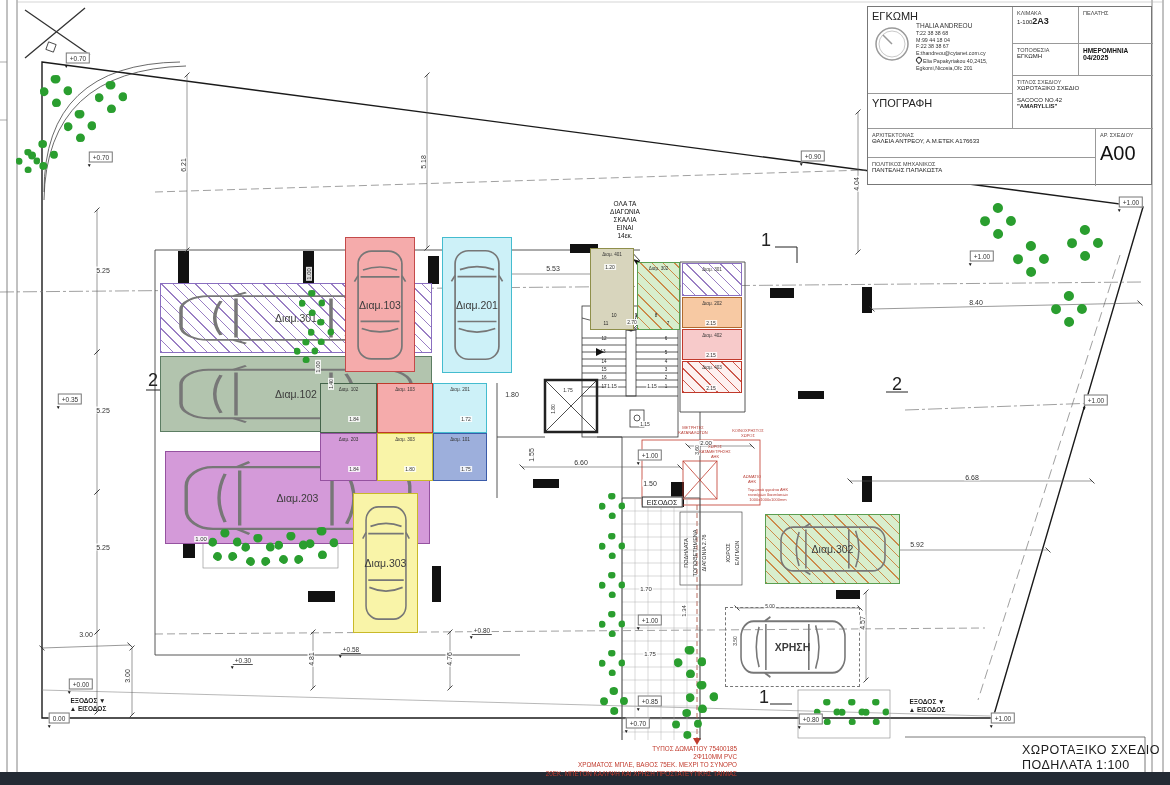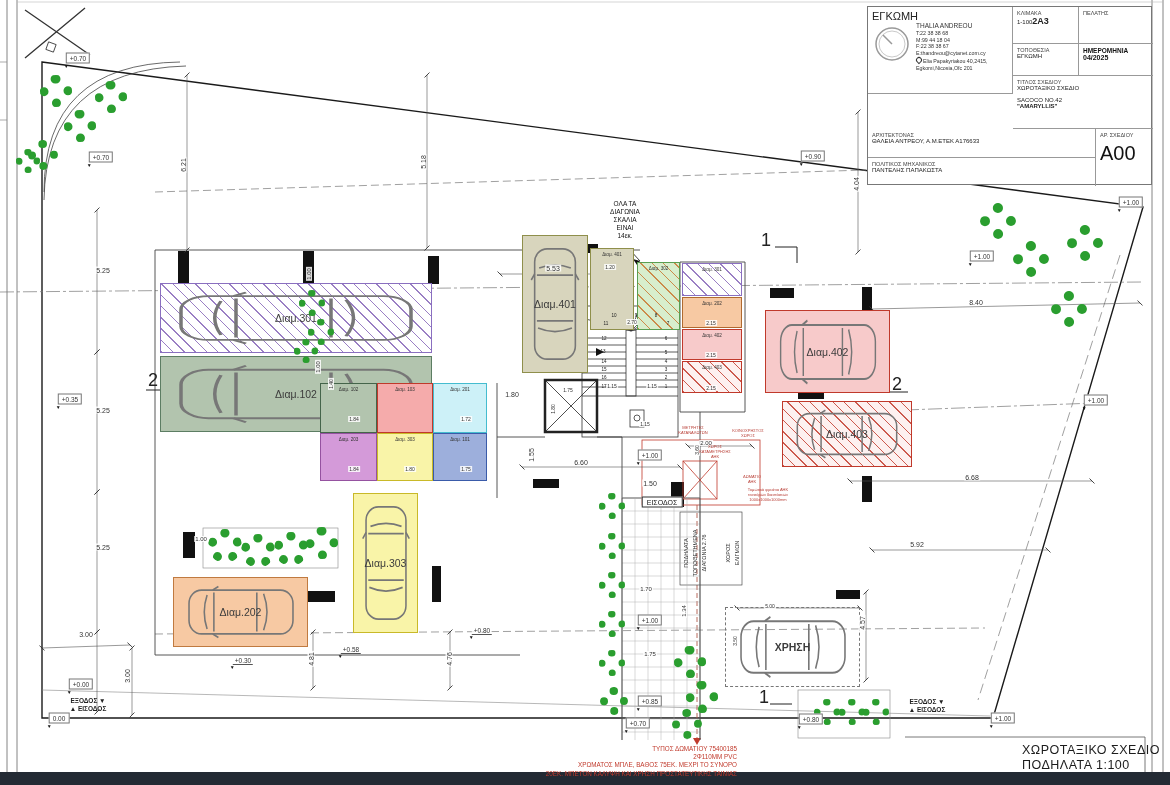--- a/index.html
+++ b/index.html
@@ -222,78 +222,80 @@
         <div style="position: absolute; left: 50%; top: 50%; transform: translate(-50%, -50%);">
           <svg width="250" height="62" viewBox="0 0 100 46" preserveAspectRatio="none">
             <g fill="none" stroke="#777" stroke-width="1.4">
               <rect x="4" y="5" width="92" height="36" rx="11"></rect>
               <path d="M26,7 L26,39 M64,7 L64,39 M70,8 Q76,23 70,38 M20,9 Q15,23 20,37 M25,5 l5,-3 M25,41 l5,3"></path>
             </g>
           </svg>
         </div>
         <span class="lbl">Διαμ.102</span>
       </div>
-      <div class="park" style="left: 173px; top: 577px; width: 135px; height: 70px; border-color: rgb(192, 122, 64); z-index: 2; background: rgb(247, 201, 163);">
-        <div style="position: absolute; left: 50%; top: 50%; transform: translate(-50%, -50%);">
-          <svg width="113" height="56" viewBox="0 0 100 46" preserveAspectRatio="none">
+      <div class="park" style="left: 165px; top: 451px; width: 265px; height: 93px; border-color: rgb(149, 82, 160); z-index: 2; background: rgb(212, 154, 217);">
+        <div style="position: absolute; left: 50%; top: 50%; transform: translate(-50%, -50%);">
+          <svg width="243" height="79" viewBox="0 0 100 46" preserveAspectRatio="none">
             <g fill="none" stroke="#777" stroke-width="1.4">
               <rect x="4" y="5" width="92" height="36" rx="11"></rect>
               <path d="M26,7 L26,39 M64,7 L64,39 M70,8 Q76,23 70,38 M20,9 Q15,23 20,37 M25,5 l5,-3 M25,41 l5,3"></path>
             </g>
           </svg>
         </div>
-        <span class="lbl">Διαμ.202</span>
-      </div>
-      <div class="park" style="left: 522px; top: 235px; width: 66px; height: 138px; border-color: rgb(143, 143, 75); z-index: 2; background: rgb(216, 213, 189);">
-        <div style="position: absolute; left: 50%; top: 50%; transform: translate(-50%, -50%);">
-          <svg width="52" height="120" viewBox="0 0 46 100" preserveAspectRatio="none">
+        <span class="lbl">Διαμ.203</span>
+      </div>
+      <div class="park" style="left: 345px; top: 237px; width: 70px; height: 135px; border-color: rgb(196, 74, 74); z-index: 2; background: rgb(245, 171, 171);">
+        <div style="position: absolute; left: 50%; top: 50%; transform: translate(-50%, -50%);">
+          <svg width="56" height="117" viewBox="0 0 46 100" preserveAspectRatio="none">
             <g transform="translate(46,0) rotate(90)">
               <g fill="none" stroke="#777" stroke-width="1.4">
                 <rect x="4" y="5" width="92" height="36" rx="11"></rect>
                 <path d="M26,7 L26,39 M64,7 L64,39 M70,8 Q76,23 70,38 M20,9 Q15,23 20,37 M25,5 l5,-3 M25,41 l5,3"></path>
               </g>
             </g>
           </svg>
         </div>
-        <span class="lbl">Διαμ.401</span>
+        <span class="lbl">Διαμ.103</span>
+      </div>
+      <div class="park" style="left: 442px; top: 237px; width: 70px; height: 136px; border-color: rgb(68, 188, 207); z-index: 2; background: rgb(205, 241, 248);">
+        <div style="position: absolute; left: 50%; top: 50%; transform: translate(-50%, -50%);">
+          <svg width="56" height="118" viewBox="0 0 46 100" preserveAspectRatio="none">
+            <g transform="translate(46,0) rotate(90)">
+              <g fill="none" stroke="#777" stroke-width="1.4">
+                <rect x="4" y="5" width="92" height="36" rx="11"></rect>
+                <path d="M26,7 L26,39 M64,7 L64,39 M70,8 Q76,23 70,38 M20,9 Q15,23 20,37 M25,5 l5,-3 M25,41 l5,3"></path>
+              </g>
+            </g>
+          </svg>
+        </div>
+        <span class="lbl">Διαμ.201</span>
       </div>
       <div class="park" style="left: 353px; top: 493px; width: 65px; height: 140px; border-color: rgb(201, 185, 40); z-index: 2; background: rgb(249, 244, 168);">
         <div style="position: absolute; left: 50%; top: 50%; transform: translate(-50%, -50%);">
           <svg width="51" height="122" viewBox="0 0 46 100" preserveAspectRatio="none">
             <g transform="translate(46,0) rotate(90)">
               <g fill="none" stroke="#777" stroke-width="1.4">
                 <rect x="4" y="5" width="92" height="36" rx="11"></rect>
                 <path d="M26,7 L26,39 M64,7 L64,39 M70,8 Q76,23 70,38 M20,9 Q15,23 20,37 M25,5 l5,-3 M25,41 l5,3"></path>
               </g>
             </g>
           </svg>
         </div>
         <span class="lbl">Διαμ.303</span>
       </div>
-      <div class="park" style="left: 765px; top: 310px; width: 125px; height: 83px; border-color: rgb(192, 57, 43); z-index: 2; background: rgb(247, 202, 202);">
-        <div style="position: absolute; left: 50%; top: 50%; transform: translate(-50%, -50%);">
-          <svg width="103" height="69" viewBox="0 0 100 46" preserveAspectRatio="none">
+      <div class="park" style="left: 765px; top: 514px; width: 135px; height: 70px; border-color: rgb(90, 158, 82); z-index: 2; background: repeating-linear-gradient(45deg, rgb(204, 138, 74) 0px, rgb(204, 138, 74) 1px, transparent 1px, transparent 8px), linear-gradient(rgb(216, 238, 205), rgb(216, 238, 205));">
+        <div style="position: absolute; left: 50%; top: 50%; transform: translate(-50%, -50%);">
+          <svg width="113" height="56" viewBox="0 0 100 46" preserveAspectRatio="none">
             <g fill="none" stroke="#777" stroke-width="1.4">
               <rect x="4" y="5" width="92" height="36" rx="11"></rect>
               <path d="M26,7 L26,39 M64,7 L64,39 M70,8 Q76,23 70,38 M20,9 Q15,23 20,37 M25,5 l5,-3 M25,41 l5,3"></path>
             </g>
           </svg>
         </div>
-        <span class="lbl">Διαμ.402</span>
-      </div>
-      <div class="park" style="left: 782px; top: 401px; width: 130px; height: 66px; border-color: rgb(192, 57, 43); z-index: 2; background: repeating-linear-gradient(45deg, rgb(204, 90, 78) 0px, rgb(204, 90, 78) 1px, transparent 1px, transparent 8px), linear-gradient(rgb(253, 241, 240), rgb(253, 241, 240));">
-        <div style="position: absolute; left: 50%; top: 50%; transform: translate(-50%, -50%);">
-          <svg width="108" height="52" viewBox="0 0 100 46" preserveAspectRatio="none">
-            <g fill="none" stroke="#777" stroke-width="1.4">
-              <rect x="4" y="5" width="92" height="36" rx="11"></rect>
-              <path d="M26,7 L26,39 M64,7 L64,39 M70,8 Q76,23 70,38 M20,9 Q15,23 20,37 M25,5 l5,-3 M25,41 l5,3"></path>
-            </g>
-          </svg>
-        </div>
-        <span class="lbl">Διαμ.403</span>
+        <span class="lbl">Διαμ.302</span>
       </div>
       <div class="park" style="left: 725px; top: 607px; width: 135px; height: 80px; border-color: rgb(119, 119, 119); z-index: 2; border-style: dashed;">
         <div style="position: absolute; left: 50%; top: 50%; transform: translate(-50%, -50%);">
           <svg width="113" height="66" viewBox="0 0 100 46" preserveAspectRatio="none">
             <g fill="none" stroke="#777" stroke-width="1.4">
               <rect x="4" y="5" width="92" height="36" rx="11"></rect>
               <path d="M26,7 L26,39 M64,7 L64,39 M70,8 Q76,23 70,38 M20,9 Q15,23 20,37 M25,5 l5,-3 M25,41 l5,3"></path>
             </g>
           </svg>
         </div>
@@ -474,20 +476,23 @@
       <div id="firm-lines">
           <div class="fname">THALIA ANDREOU</div>
           <div>T:22 38 38 68</div>
           <div>M:99 44 18 04</div>
           <div>F:22 38 38 67</div>
           <div>E:thandreou@cytanet.com.cy</div>
           <div><span class="pin"></span>Elia Papakyriakou 40,2415,</div>
           <div>Egkomi,Nicosia,Ofc 201</div>
         </div>
     </div>
+    <div class="cell" style="left:0;top:87px;width:145px;height:35px;">
+      <span class="big-label">ΥΠΟΓΡΑΦΗ</span>
+    </div>
     <div class="cell" style="left:145px;top:0;width:66px;height:37px;">
       <div class="cl">ΚΛΙΜΑΚΑ</div>
       <div class="cv"><span>1-100</span><b style="font-size:9px;">2A3</b></div>
     </div>
     <div class="cell" style="left:211px;top:0;width:74px;height:37px;border-right:none;">
       <div class="cl">ΠΕΛΑΤΗΣ</div>
     </div>
     <div class="cell" style="left:145px;top:37px;width:66px;height:32px;">
       <div class="cl">ΤΟΠΟΘΕΣΙΑ</div>
       <div class="cv">ΕΓΚΩΜΗ</div>

